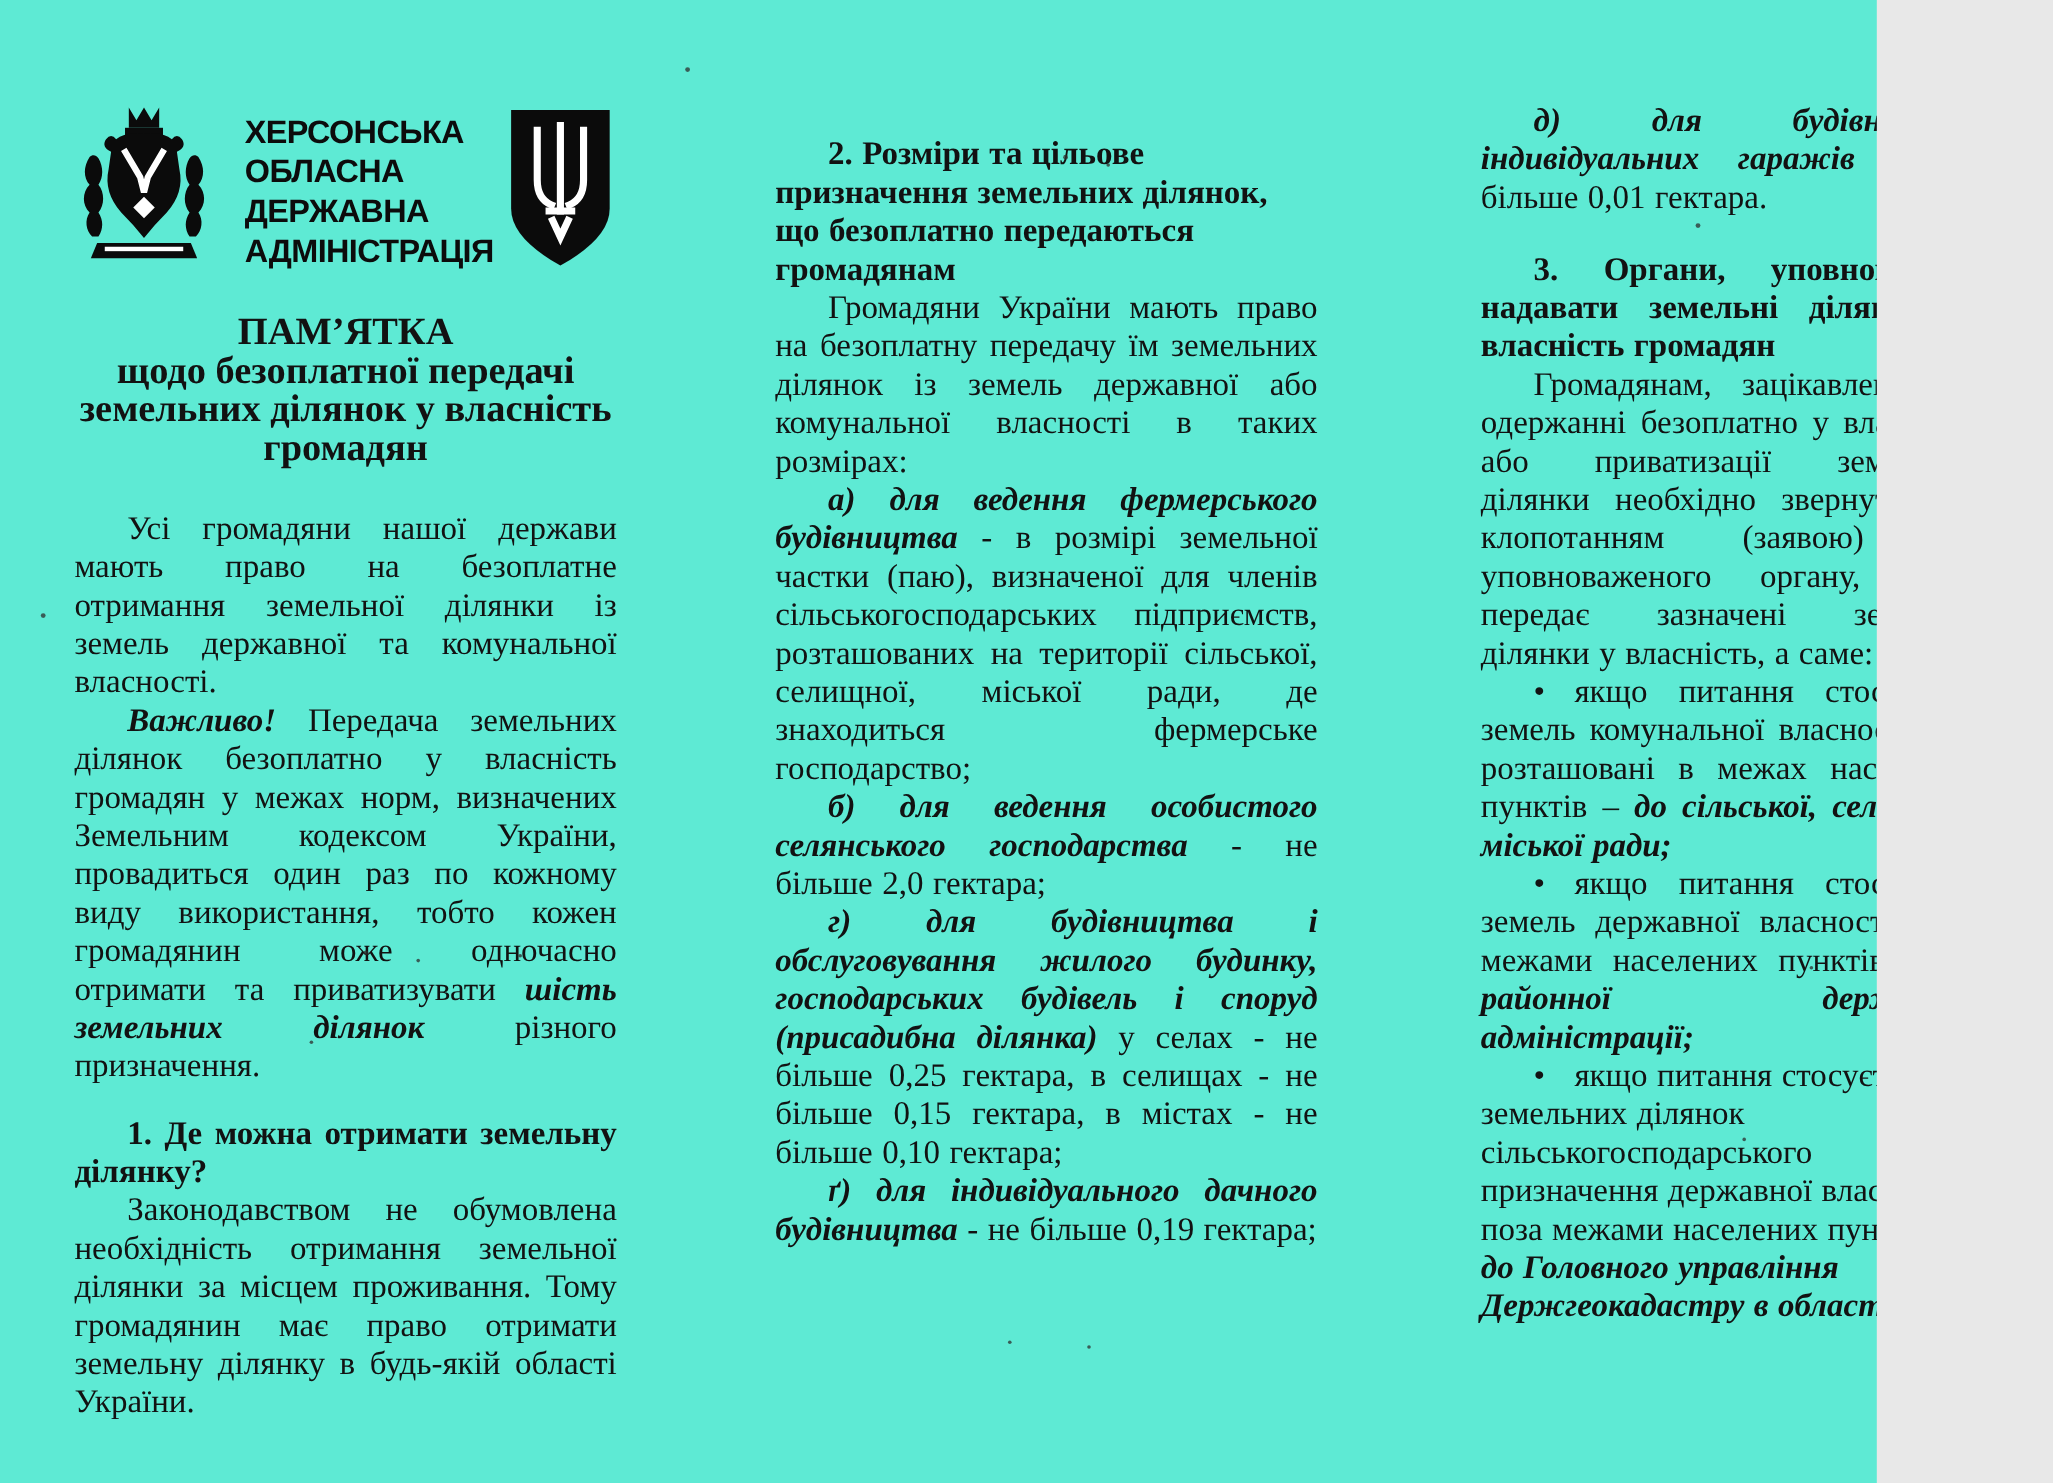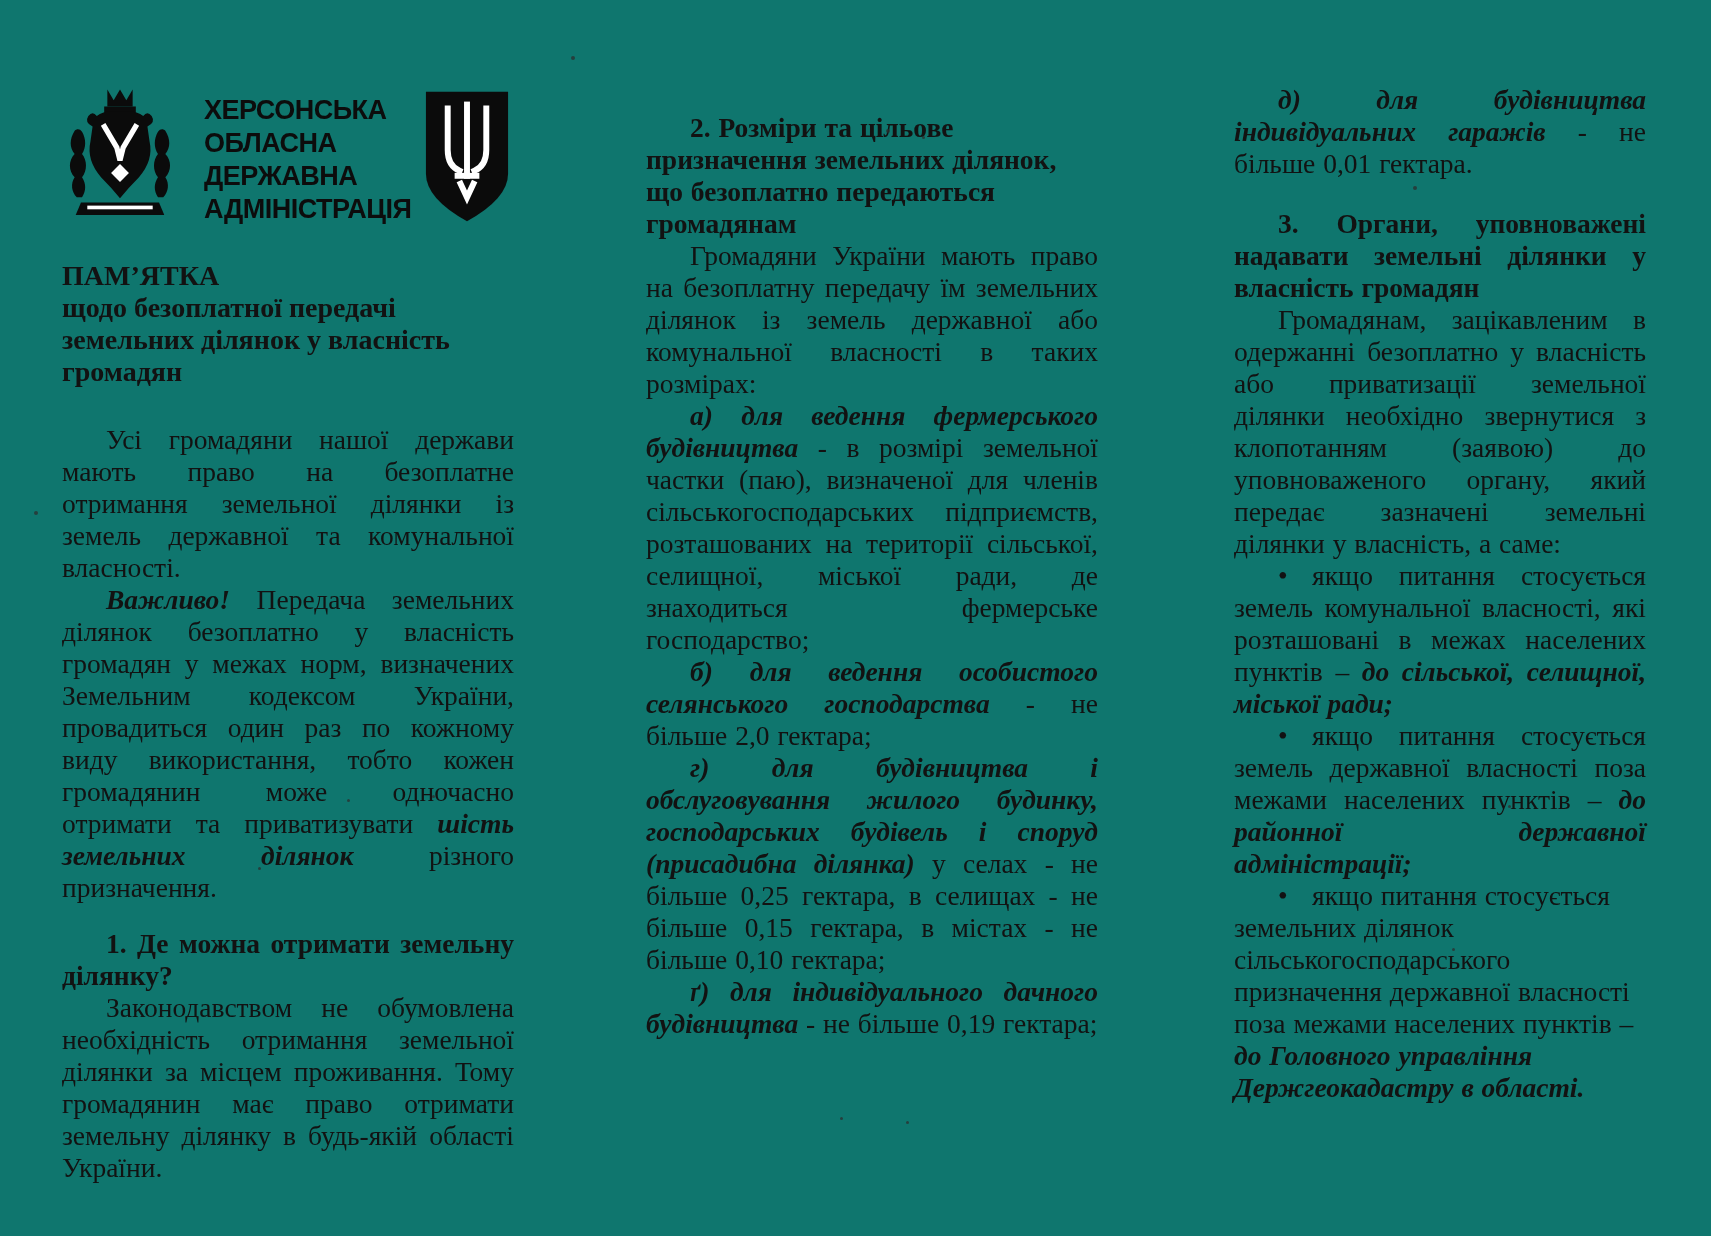--- a/index.html
+++ b/index.html
@@ -1,19 +1,19 @@
 <!DOCTYPE html>
 <html lang="uk"><head>
 <meta charset="utf-8">
 <style>
   html,body{margin:0;padding:0;background:#e8e8e8;}
   .page{
     position:relative;
-    width:1711px;height:1236px;
-    background:#0f766e;
+    width:1564px;height:1236px;
+    background:#5eead4;
     overflow:hidden;
     font-family:"Liberation Serif","DejaVu Serif",serif;
     color:#121212;
   }
   
   .col{position:absolute;top:0;}
   .col1{left:62px;top:86px;width:452px;}
   .col2{left:646px;top:112px;width:452px;}
   .col3{left:1234px;top:84px;width:412px;}
 
@@ -23,22 +23,22 @@
     font-family:"Liberation Sans","DejaVu Sans",sans-serif;
     font-weight:700;font-size:27px;line-height:33px;
     letter-spacing:-0.5px;color:#0c0c0c;
     padding-top:8px;width:190px;
   }
   .emblem{flex:0 0 auto;}
 
   
   .doc-title{
     margin-top:26px;margin-bottom:36px;
-    text-align:left;font-weight:700;
-    font-size:28px;line-height:32px;
+    text-align:center;font-weight:700;
+    font-size:32px;line-height:32px;
   }
 
   
   .blocks p{margin:0;}
   .block{
     font-size:27.5px;line-height:32px;
     text-align:justify;text-indent:44px;
     word-spacing:1px;
   }
   .block.heading{font-weight:700;}

